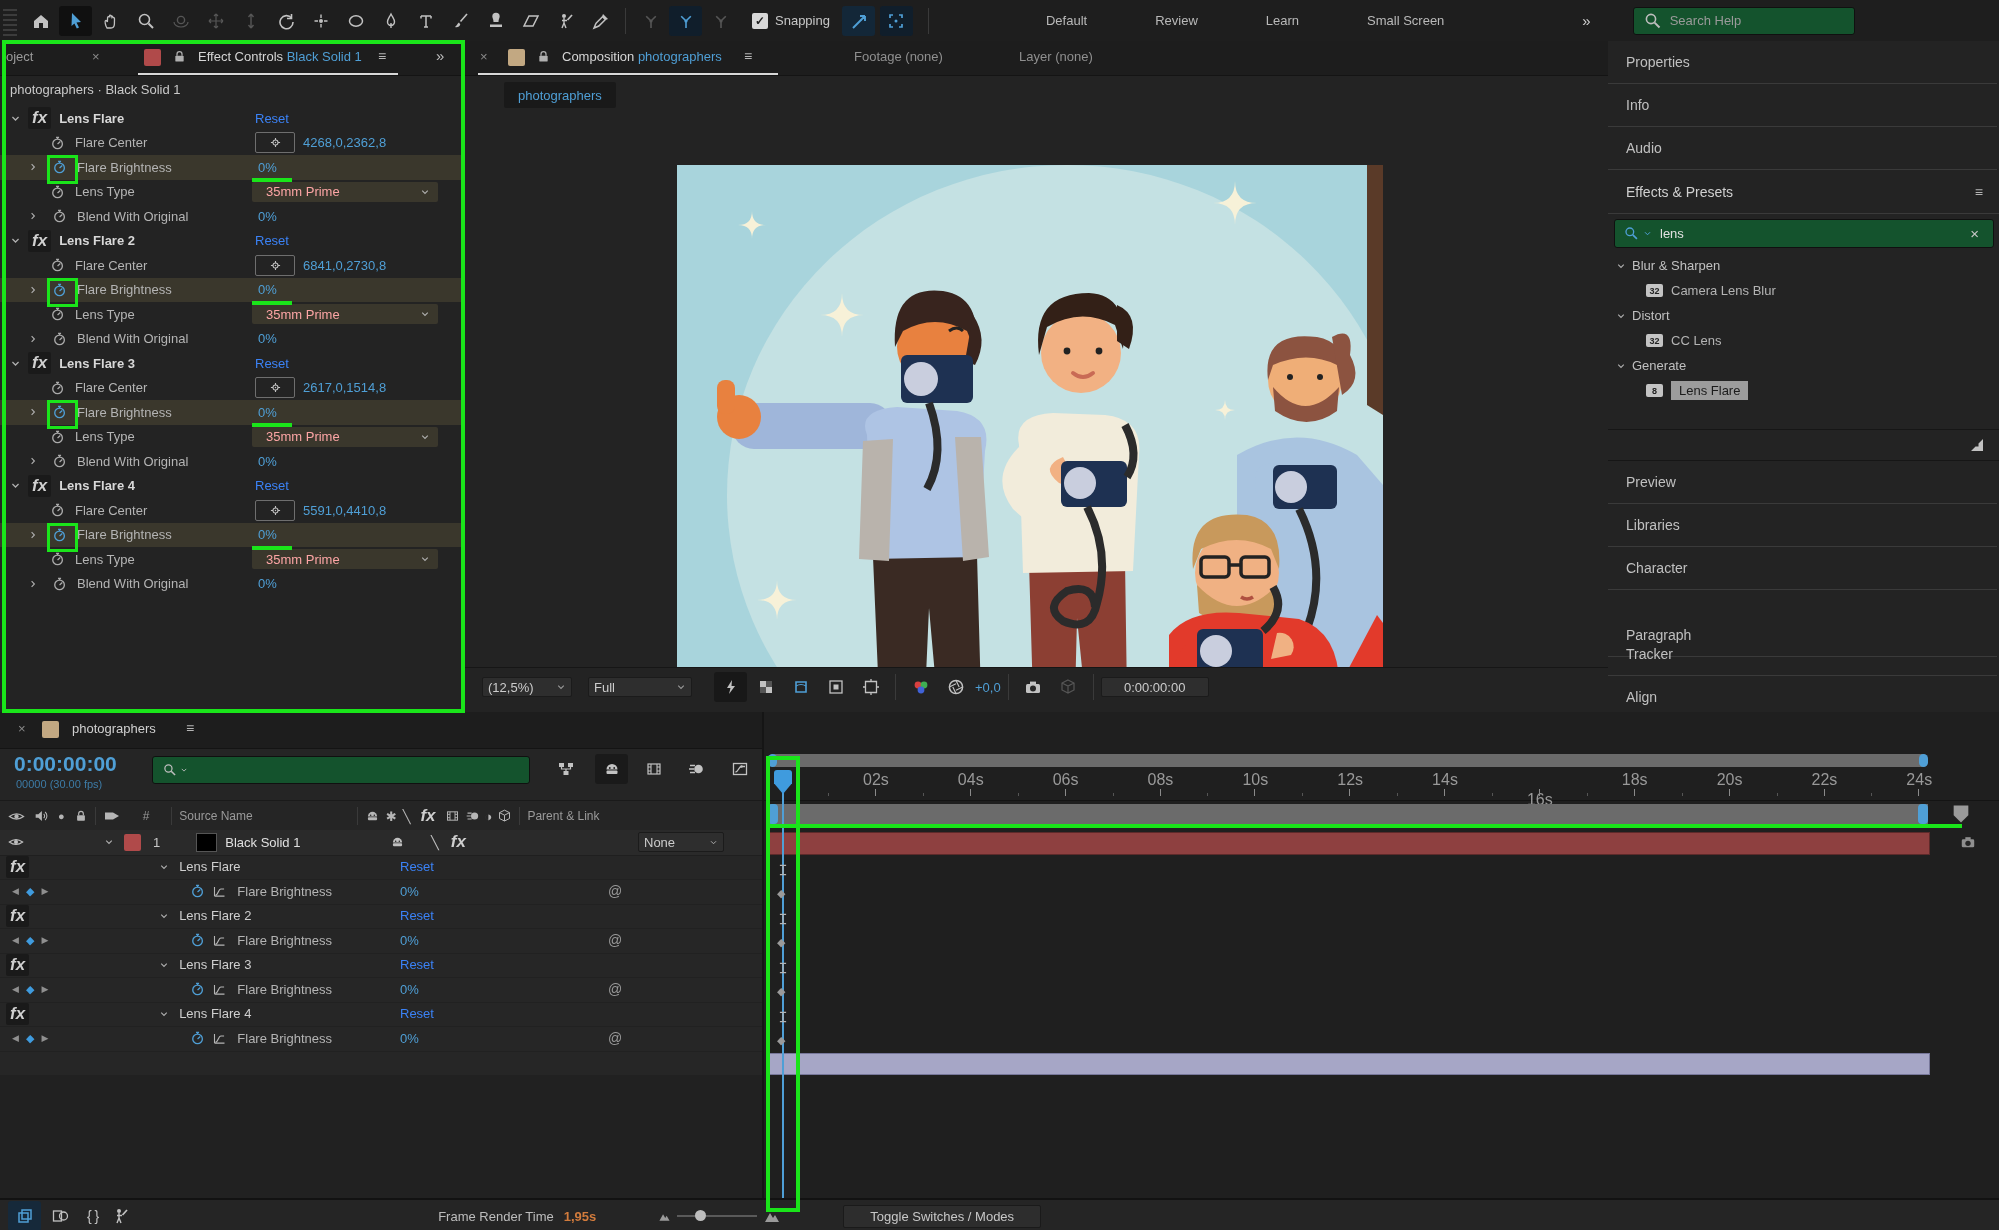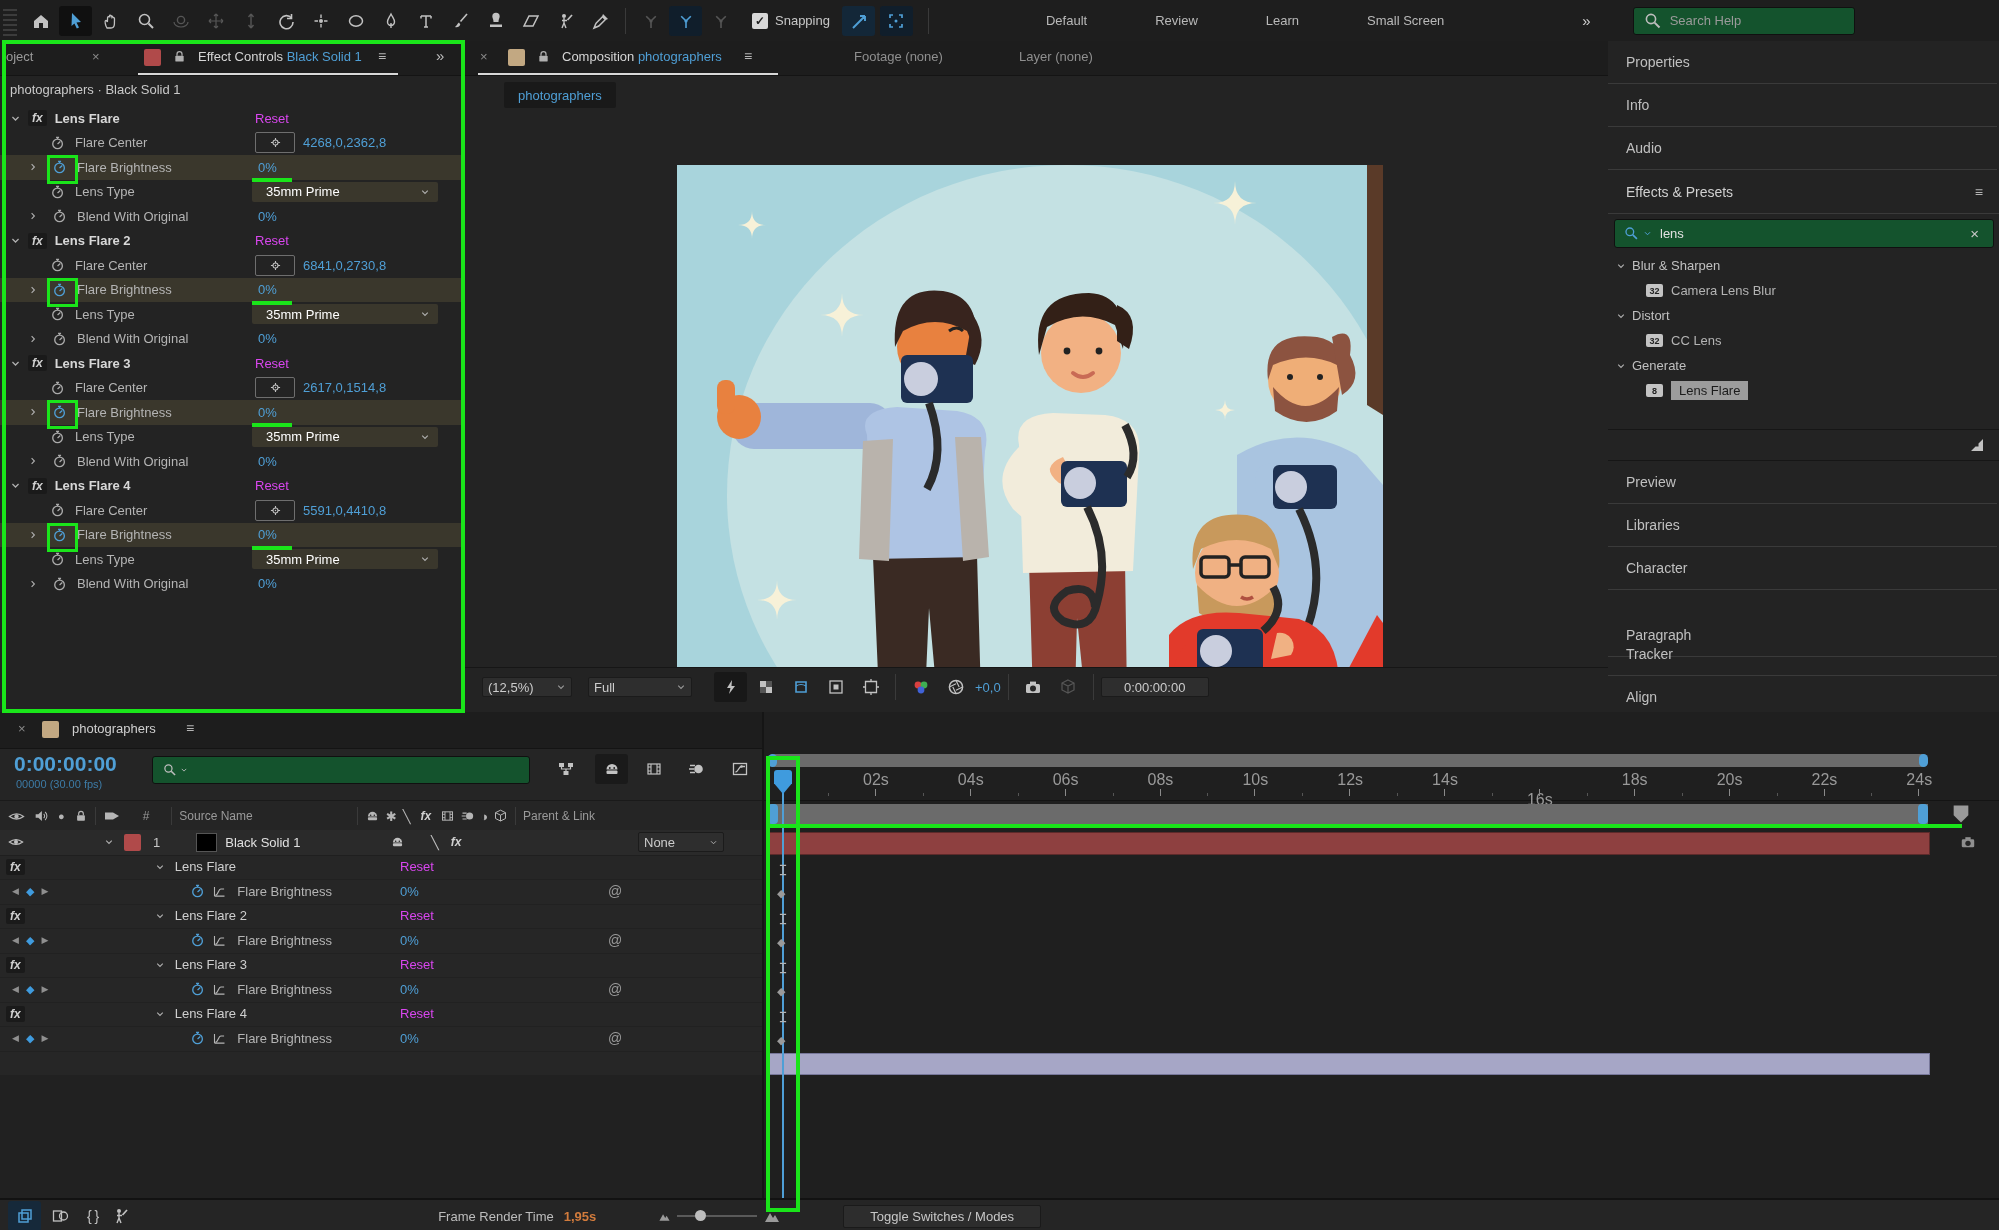--- a/index.html
+++ b/index.html
@@ -4,43 +4,43 @@
 <style>
   html,body{margin:0;padding:0;background:#0c0c0c;}
   #root{position:relative;width:1999px;height:1230px;background:#1d1d1d;
         font-family:"Liberation Sans",sans-serif;font-size:13px;color:#b4b4b4;overflow:hidden;}
   .abs{position:absolute;}
   .panel{position:absolute;background:#232323;}
   .ic{display:inline-flex;align-items:center;justify-content:center;width:18px;height:18px;vertical-align:middle;}
   .ic svg{width:100%;height:100%;display:block;}
   .row{position:absolute;left:0;right:0;height:24.5px;display:flex;align-items:center;}
   .blue{color:#4f9fd6;}
-  .link{color:#d946ef;cursor:pointer;}
+  .link{color:#3b82f6;cursor:pointer;}
   .val{color:#4f9fd6;}
   .tool{width:33px;height:30px;display:flex;align-items:center;justify-content:center;color:#c2c2c2;border-radius:3px;margin:0 1px;}
   .tool.active{background:#101010;color:#4f9fd6;}
   .tool.disabled{color:#565656;}
   .tbar-sep{width:1px;height:26px;background:#3a3a3a;margin:0 7px;}
   .ws{padding:0 20px;color:#b9b9b9;}
   .tab-underline{position:absolute;height:2px;background:#d8d8d8;bottom:0;}
   .labelsq{width:17px;height:17px;border-radius:2px;display:inline-block;}
-  .ddl{background:#3a372c;border-radius:2px;height:20px;display:flex;align-items:center;color:#ffffff;}
+  .ddl{background:#3a372c;border-radius:2px;height:20px;display:flex;align-items:center;color:#fca5a5;}
   .selband{position:absolute;left:0;width:461px;height:24.5px;background:#3a372c;}
   .sideitem{position:absolute;left:0;width:389px;height:43px;display:flex;align-items:center;
             border-bottom:1px solid #3a3a3a;color:#c0c0c0;font-size:14px;padding-left:18px;box-sizing:border-box;}
   .treecat{display:flex;align-items:center;height:25px;color:#c0c0c0;}
   .treeitem{display:flex;align-items:center;height:25px;padding-left:38px;color:#b4b4b4;}
   .badge{background:#c4c4c4;color:#222;font-size:9px;font-weight:bold;border-radius:2px;
          width:17px;height:13px;display:inline-flex;align-items:center;justify-content:center;margin-right:8px;}
   .anno{position:absolute;border:4px solid #1ae51a;pointer-events:none;z-index:50;}
   .annoline{position:absolute;background:#1ae51a;pointer-events:none;z-index:50;}
   .kfdiam{color:#3f9bde;font-size:11px;}
   .kfarrow{color:#8f8f8f;font-size:9px;}
   .fxbadge{font-style:italic;font-weight:bold;color:#cfcfcf;background:#1a1a1a;border-radius:2px;
-           padding:1px 4px;font-size:12px;}
+           padding:1px 4px;font-size:17px;}
   .dropdown{background:#2e2e2e;border:1px solid #1b1b1b;border-radius:2px;height:18px;
             display:flex;align-items:center;justify-content:space-between;color:#cccccc;padding:0 5px;}
   .ruler-tick{position:absolute;color:#999;font-size:16px;}
   .colhdr{color:#9a9a9a;font-size:12px;}
   .searchbox{background:#14532d;border:1px solid #101010;border-radius:3px;display:flex;align-items:center;}
 </style>
 </head>
 <body>
 
 <div id="root">

